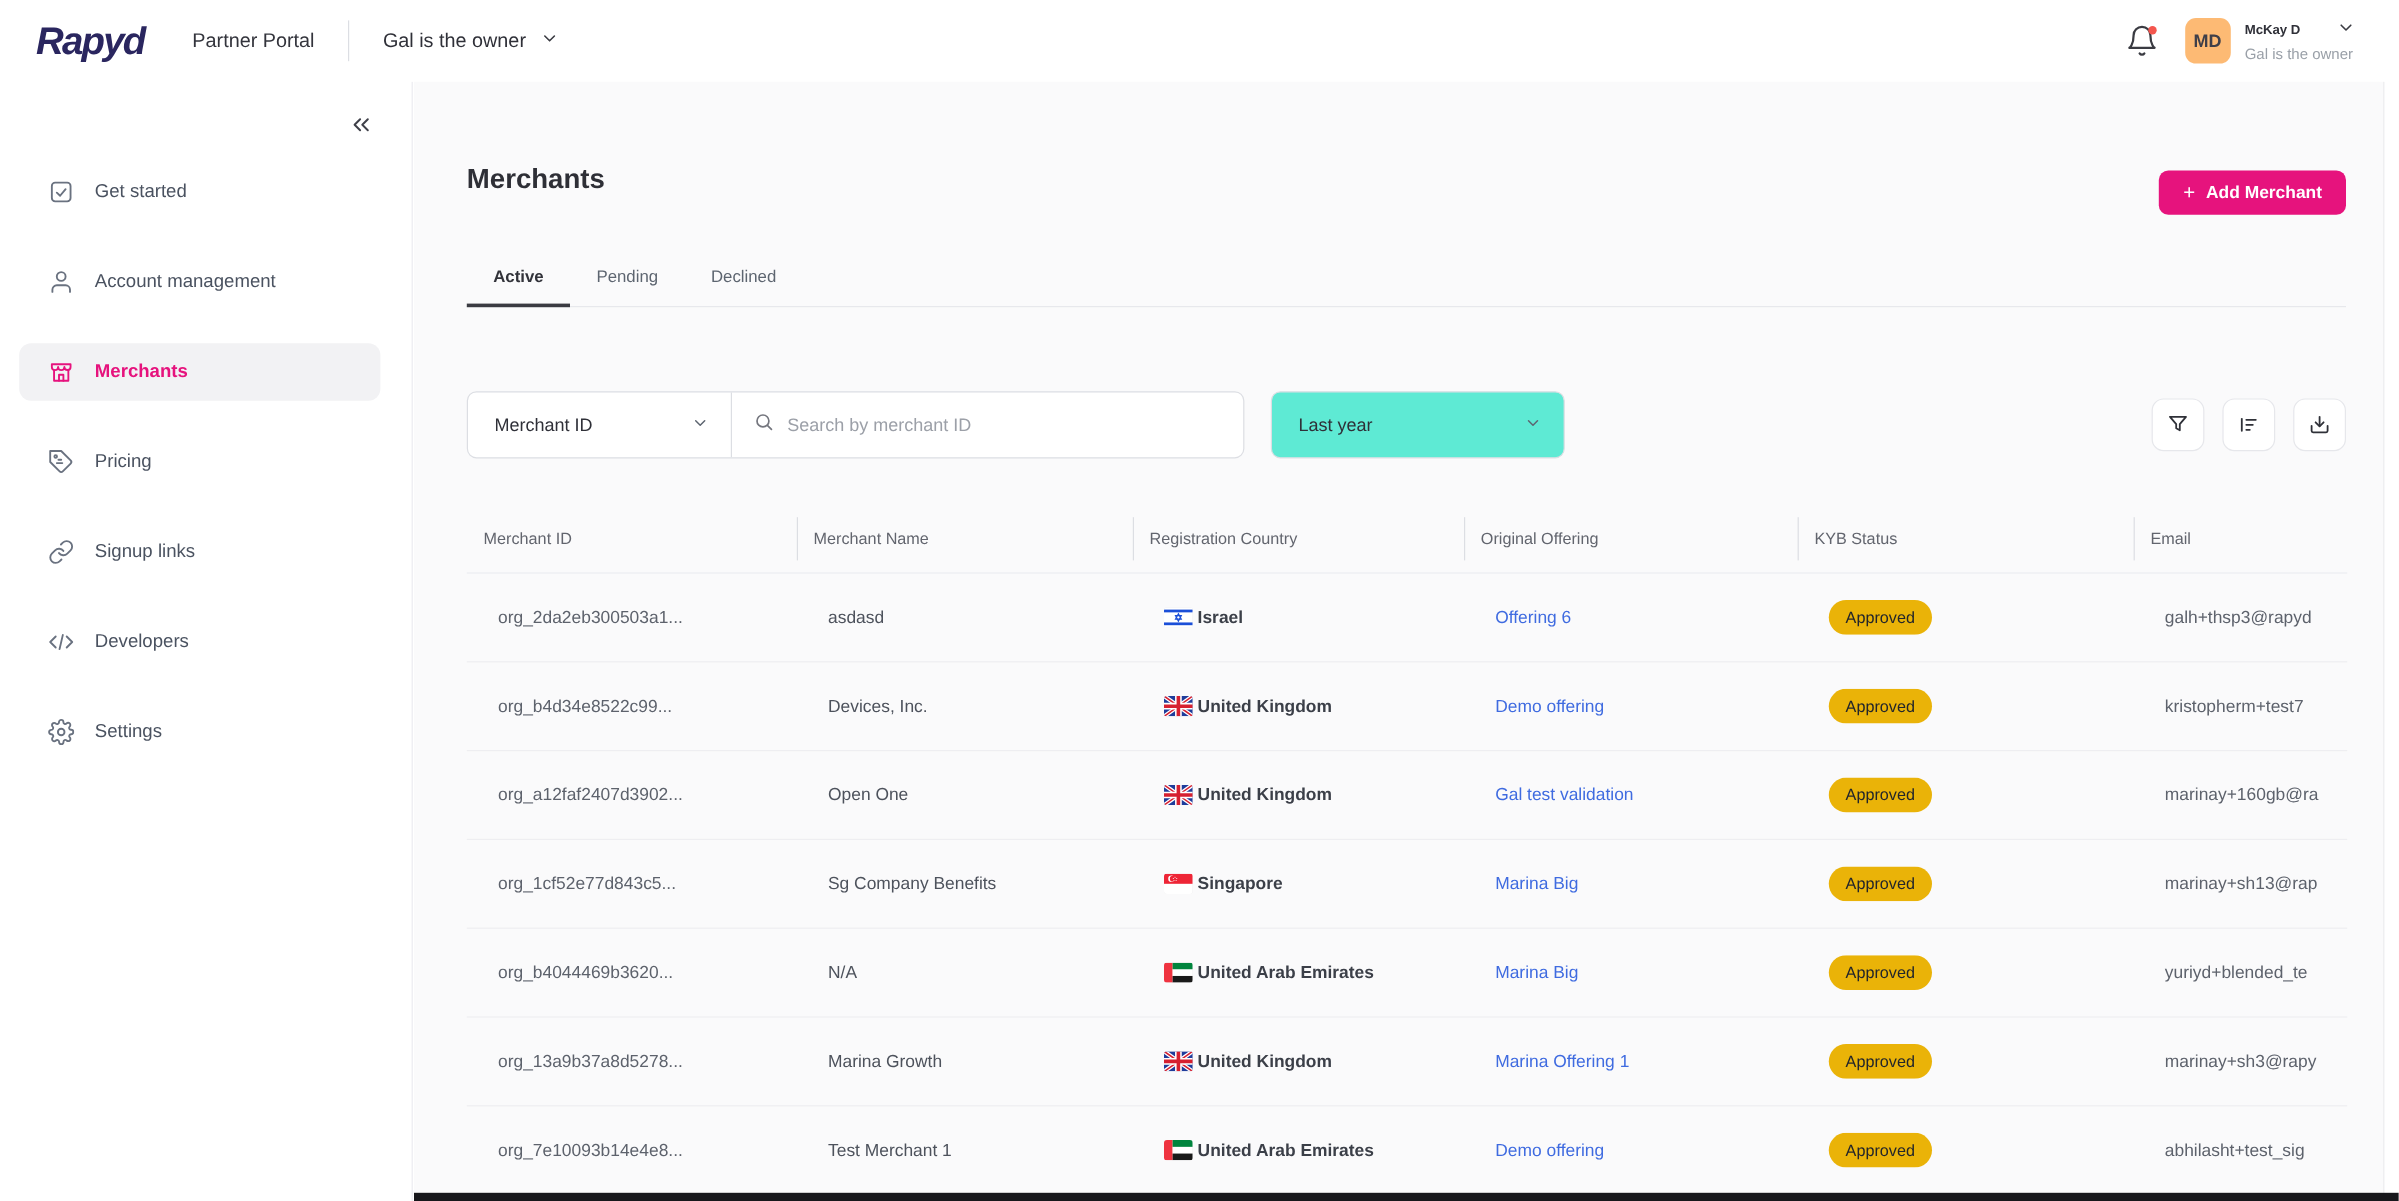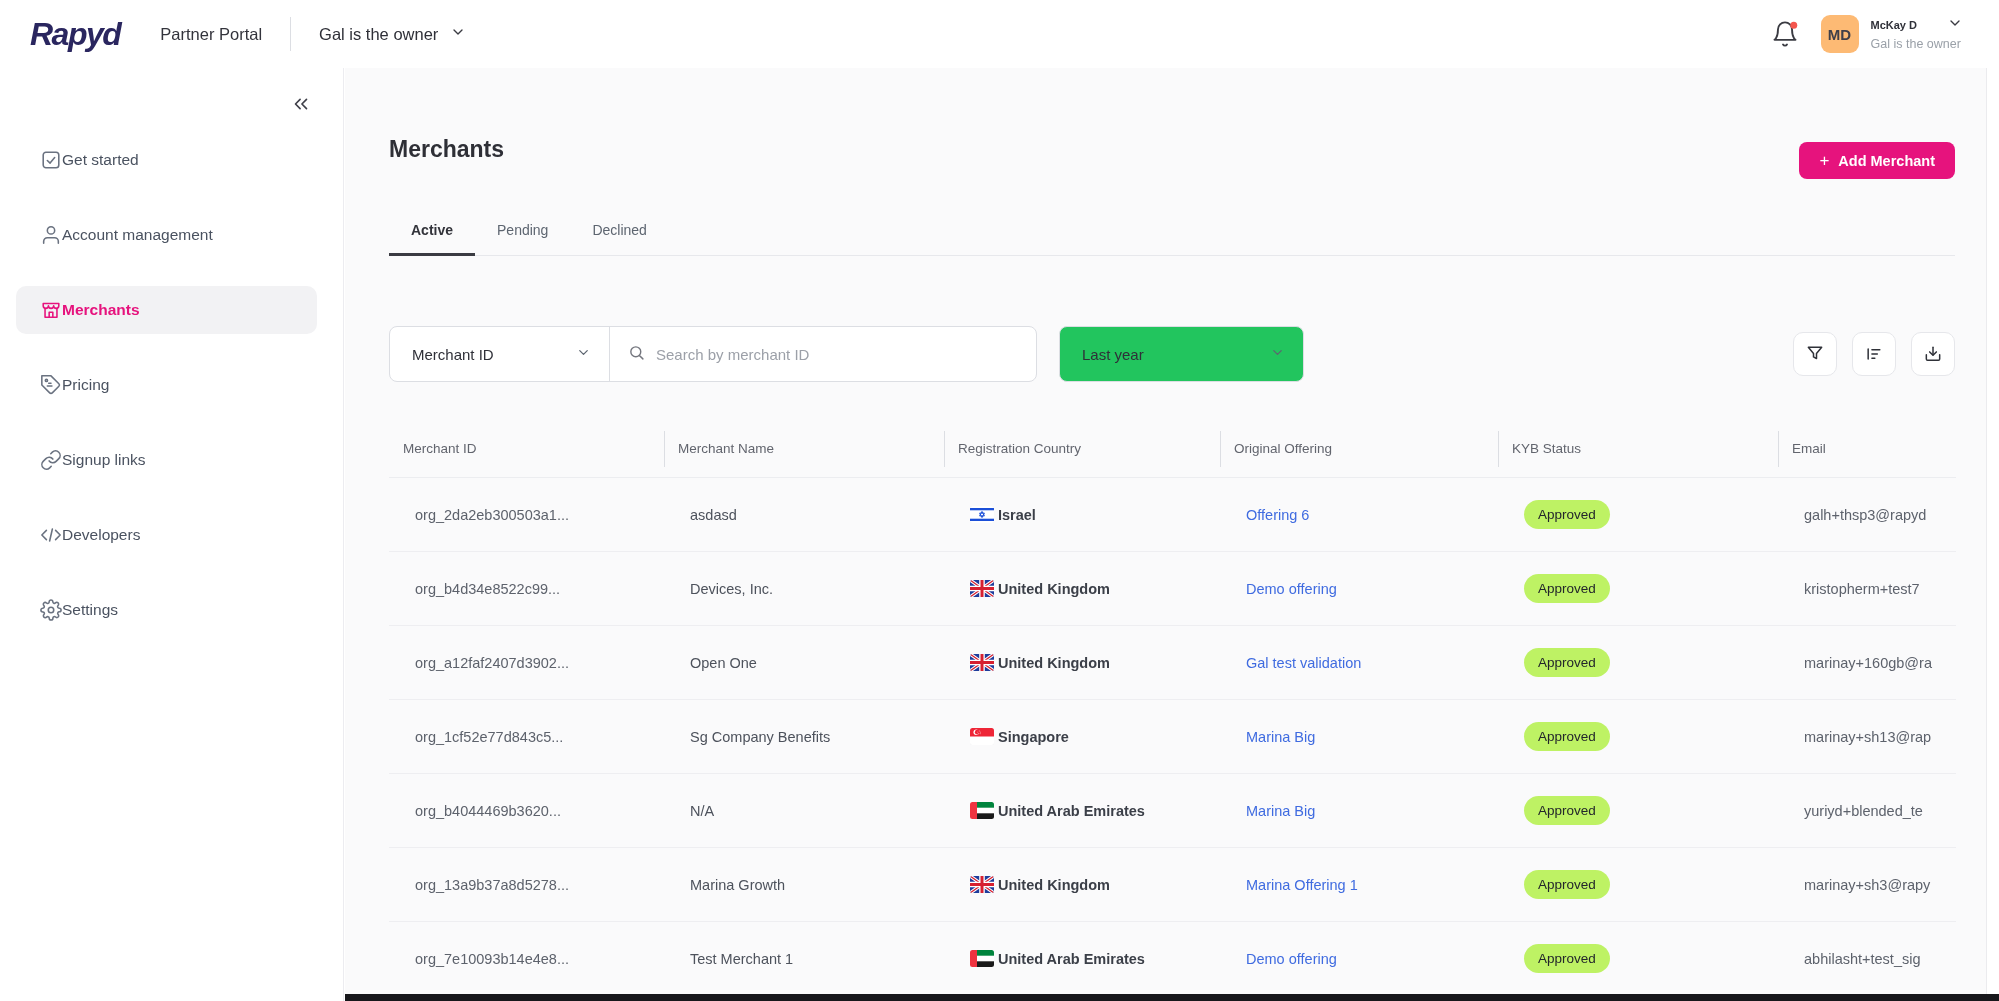--- a/index.html
+++ b/index.html
@@ -42,21 +42,21 @@
     position: absolute; top: 68px; left: 0; width: 344px; bottom: 0;
     background: #fff; border-right: 1px solid #ececf0; z-index: 5;
   }
   .collapse-btn {
     position: absolute; top: 22px; right: 28px; width: 28px; height: 28px;
     display: flex; align-items: center; justify-content: center; cursor: pointer;
     background: none; border: none;
   }
   .nav { position: absolute; top: 68px; left: 16px; right: 26px; }
   .nav-item {
-    display: flex; align-items: center; height: 48px;
+    display: flex; align-items: center; gap: 17px; height: 48px;
     padding-left: 24px; border-radius: 10px; margin-bottom: 27px;
     font-size: 15.5px; color: #4a5260; cursor: pointer;
   }
   .nav-item svg { stroke: #6a7280; }
   .nav-item.active { background: #f2f2f4; color: #e6137d; font-weight: 600; }
   .nav-item.active svg { stroke: #e6137d; }
 
   
   .main { position: absolute; top: 68px; left: 345px; right: 0; bottom: 0; background: #fafafb; }
   .scroll-strip { position: absolute; top: 0; right: 0; width: 13px; bottom: 0; background: #ffffff; border-left: 1px solid #ebebee; }
@@ -82,42 +82,42 @@
   .filter-bar { position: absolute; left: 44px; right: 44px; top: 258px; height: 56px; display: flex; align-items: center; }
   .search-group { display: flex; width: 648px; height: 56px; background: #fff; border: 1px solid #dcdee3; border-radius: 8px; }
   .field-select {
     width: 220px; display: flex; align-items: center; justify-content: space-between;
     padding: 0 18px 0 22px; border-right: 1px solid #dcdee3; font-size: 15px; color: #2f3038; cursor: pointer;
   }
   .search-box { flex: 1; display: flex; align-items: center; gap: 11px; padding: 0 18px; }
   .search-box input { border: none; outline: none; background: transparent; font-size: 15px; color: #2f3038; width: 100%; font-family: inherit; }
   .search-box input::placeholder { color: #9ca0a8; }
   .range-select {
-    margin-left: 22px; width: 245px; height: 56px; background: #22c55e;
+    margin-left: 22px; width: 245px; height: 56px; background: #5eead4;
     border: 1px solid #dcdee3; border-radius: 8px; display: flex; align-items: center;
     justify-content: space-between; padding: 0 18px 0 22px; font-size: 15px; color: #2f3038; cursor: pointer;
   }
   .toolbar { margin-left: auto; display: flex; gap: 15px; }
   .icon-btn {
     width: 44px; height: 44px; background: #fff; border: 1px solid #e6e7eb;
     border-radius: 10px; display: flex; align-items: center; justify-content: center; cursor: pointer;
   }
 
   
   .table { position: absolute; left: 44px; top: 352px; width: 1567px; }
   .thead, .tr { display: grid; grid-template-columns: 275px 280px 276px 278px 280px 178px; align-items: center; }
   .thead { height: 58px; border-bottom: 1px solid #ecedf0; }
   .th { font-size: 13.5px; font-weight: 500; color: #62656e; padding-left: 14px; position: relative; }
   .th + .th::before { content: ""; position: absolute; left: 0; top: 50%; transform: translateY(-50%); width: 1px; height: 36px; background: #dcdee3; }
   .tr { height: 74px; border-bottom: 1px solid #eeeef1; cursor: pointer; }
   .td { padding-left: 26px; font-size: 14.5px; color: #5d626c; white-space: nowrap; overflow: hidden; }
   .td.name { color: #4d525c; }
   .td.country { display: flex; align-items: center; gap: 4px; color: #3b3f48; font-weight: 600; }
   .offering-link { color: #3f6be0; cursor: pointer; }
-  .badge { display: inline-block; background: #bef264; color: #23262b; font-size: 13.5px; padding: 7px 14px; border-radius: 999px; }
+  .badge { display: inline-block; background: #eab308; color: #23262b; font-size: 13.5px; padding: 7px 14px; border-radius: 999px; }
   .flag { width: 24px; height: 17px; border-radius: 2.5px; overflow: hidden; flex-shrink: 0; box-shadow: inset 0 0 0 1px rgba(0,0,0,.08); display: inline-flex; }
   .flag svg { display: block; }
 </style>
 </head>
 <body>
 
 <header class="topbar">
   <div class="logo">Rapyd</div>
   <div class="product-title">Partner Portal</div>
   <div class="topbar-divider"></div>

